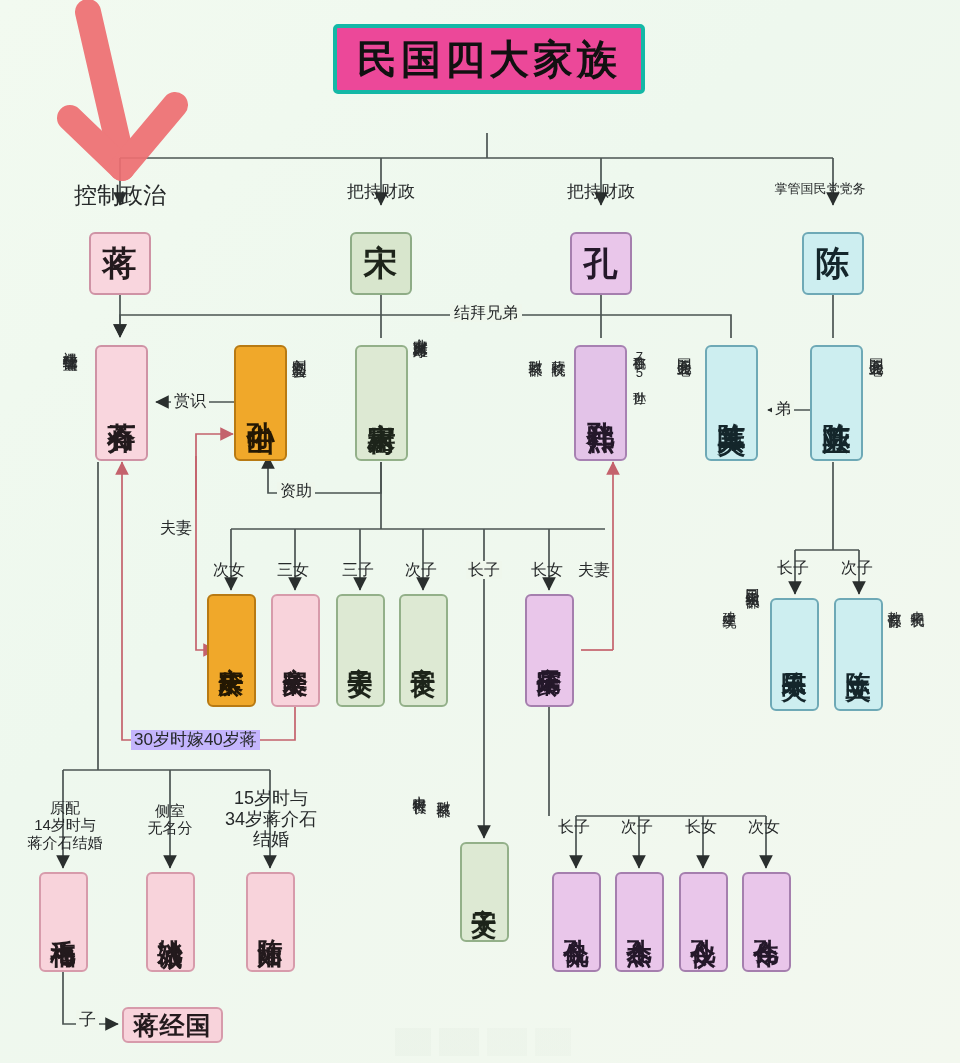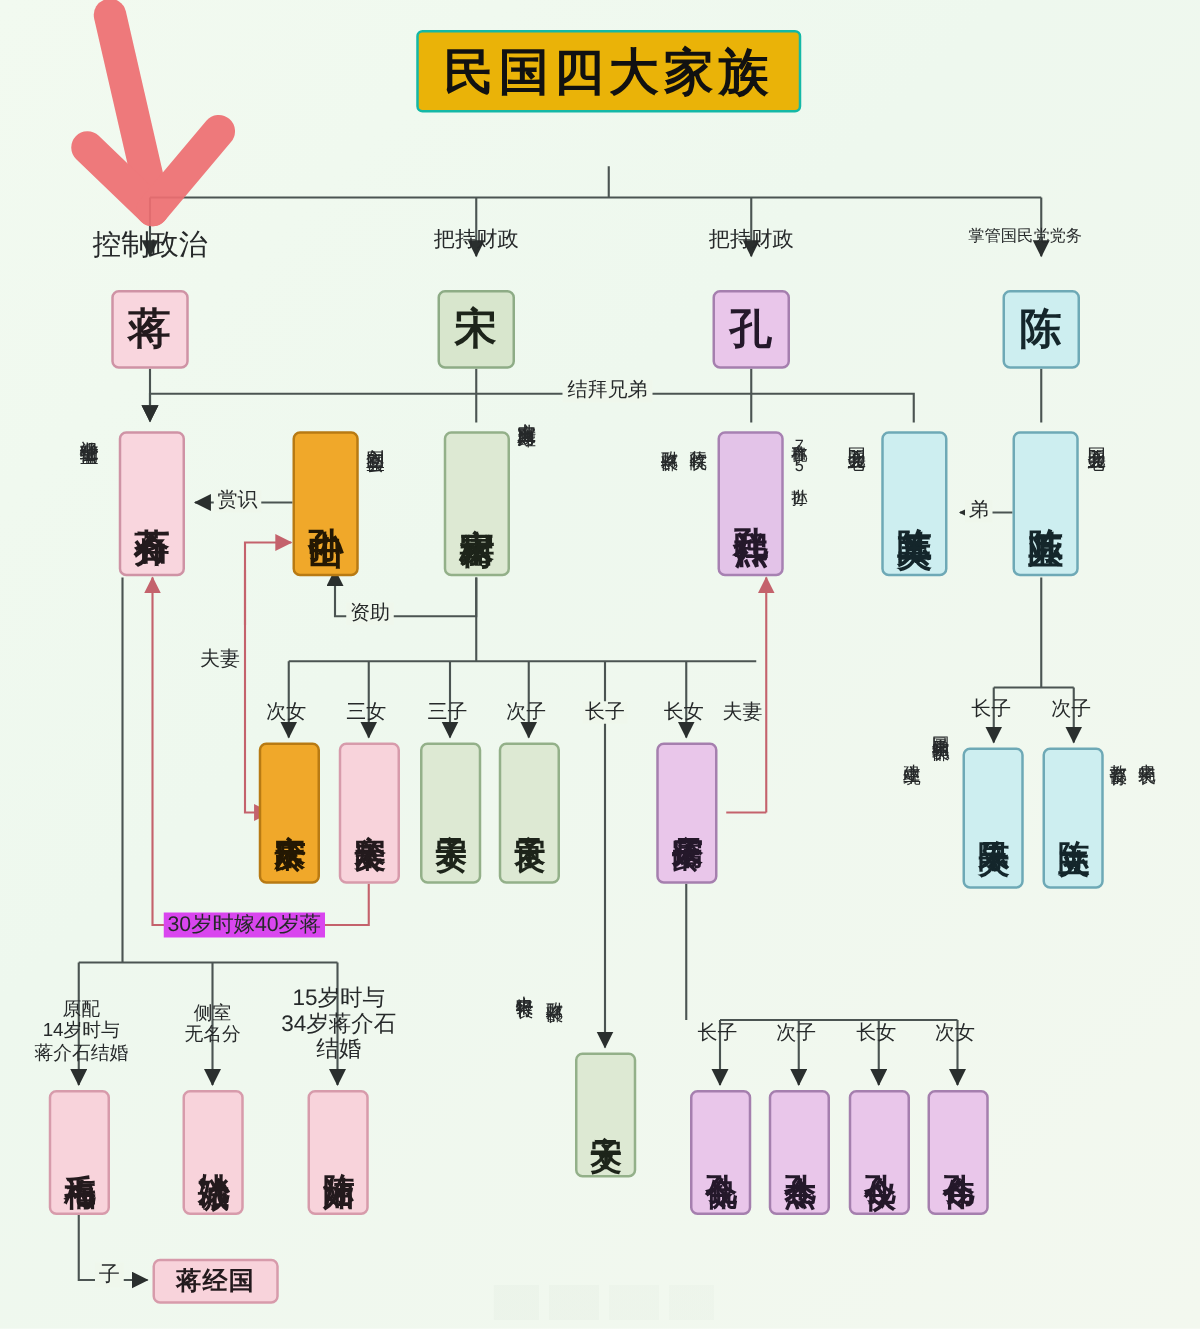--- a/index.html
+++ b/index.html
@@ -26,21 +26,21 @@
   .c-green2 {background:#dde9d3;border-color:#93b089;color:#1d241a;}
   .c-purple {background:#e9c6ea;border-color:#a57fae;color:#24182a;}
   .c-purple2{background:#e3c3e8;border-color:#a781b2;color:#24182a;}
   .c-cyan   {background:#cdeef0;border-color:#6ea9b6;color:#14262b;}
   .c-orange {background:#f0a82a;border-color:#b87a13;color:#241803;}
 
   .lbl{position:absolute;font-size:15px;color:#26292a;white-space:nowrap;line-height:1.15;font-weight:500;}
   .lbl.v{writing-mode:vertical-rl;text-orientation:upright;white-space:normal;letter-spacing:1px;}
   .lbl.ctr{text-align:center;}
   .title-box{
-    position:absolute;border:2px solid #14b8a6;border-radius:5px;background:#eab308;
+    position:absolute;border:4px solid #14b8a6;border-radius:5px;background:#ec4899;
     display:flex;align-items:center;justify-content:center;
     font-weight:700;color:#111;
   }
   .bigarrow{position:absolute;left:0;top:0;}
   .wm{position:absolute;left:395px;top:1028px;width:200px;height:28px;opacity:.17;
       background:linear-gradient(90deg,rgba(190,205,190,.55) 0 18%,transparent 18% 22%,
       rgba(185,200,185,.5) 22% 42%,transparent 42% 46%,rgba(190,205,190,.45) 46% 66%,
       transparent 66% 70%,rgba(185,200,185,.4) 70% 88%,transparent 88%);}
 </style>
 </head>
@@ -183,37 +183,37 @@
 
   <div class="lbl" style="left:777px;top:559px;font-size:16px;">长子</div>
   <div class="lbl" style="left:841px;top:559px;font-size:16px;">次子</div>
   <div class="lbl v" style="left:745px;top:578px;height:152px;font-size:14px;">国民党组织部长</div>
   <div class="lbl v" style="left:722px;top:600px;height:110px;font-size:14px;">建立中统</div>
   <div class="node c-cyan vert" style="left:770px;top:598px;width:49px;height:113px;font-size:25px;">陈果夫</div>
   <div class="node c-cyan vert" style="left:834px;top:598px;width:49px;height:113px;font-size:25px;">陈立夫</div>
   <div class="lbl v" style="left:887px;top:600px;height:110px;font-size:14px;">教育部长</div>
   <div class="lbl v" style="left:910px;top:600px;height:110px;font-size:14px;">中统局长</div>
 
-  <div class="lbl" style="left:131px;top:730px;font-size:17px;background:#d946ef;padding:0 3px;">30岁时嫁40岁蒋</div>
+  <div class="lbl" style="left:131px;top:730px;font-size:17px;background:#c4b5fd;padding:0 3px;">30岁时嫁40岁蒋</div>
 
   <div class="lbl ctr" style="left:10px;top:788px;width:110px;font-size:15px;white-space:pre-line;margin-top:11px;">原配
 14岁时与
 蒋介石结婚</div>
   <div class="lbl ctr" style="left:120px;top:802px;width:100px;font-size:15px;white-space:pre-line;">侧室
 无名分</div>
   <div class="lbl ctr" style="left:215px;top:788px;width:112px;font-size:18px;white-space:pre-line;">15岁时与
 34岁蒋介石
 结婚</div>
 
   <div class="node c-pink2 vert" style="left:39px;top:872px;width:49px;height:100px;font-size:25px;">毛福梅</div>
   <div class="node c-pink2 vert" style="left:146px;top:872px;width:49px;height:100px;font-size:25px;">姚冶诚</div>
   <div class="node c-pink2 vert" style="left:246px;top:872px;width:49px;height:100px;font-size:25px;">陈洁如</div>
 
   <div class="lbl" style="left:76px;top:1010px;font-size:17px;background:#eff7ec;padding:0 3px;">子</div>
-  <div class="node c-pink2" style="left:122px;top:1007px;width:101px;height:36px;font-size:20px;">蒋经国</div>
+  <div class="node c-pink2" style="left:122px;top:1007px;width:101px;height:36px;font-size:25px;">蒋经国</div>
 
   <div class="lbl v" style="left:412px;top:785px;height:130px;font-size:14px;">中央银行行长</div>
   <div class="lbl v" style="left:436px;top:790px;height:96px;font-size:14px;">财政部长</div>
   <div class="node c-green2 vert" style="left:460px;top:842px;width:49px;height:100px;font-size:25px;">宋子文</div>
 
   <div class="lbl" style="left:558px;top:818px;font-size:16px;">长子</div>
   <div class="lbl" style="left:621px;top:818px;font-size:16px;">次子</div>
   <div class="lbl" style="left:685px;top:818px;font-size:16px;">长女</div>
   <div class="lbl" style="left:748px;top:818px;font-size:16px;">次女</div>
 

